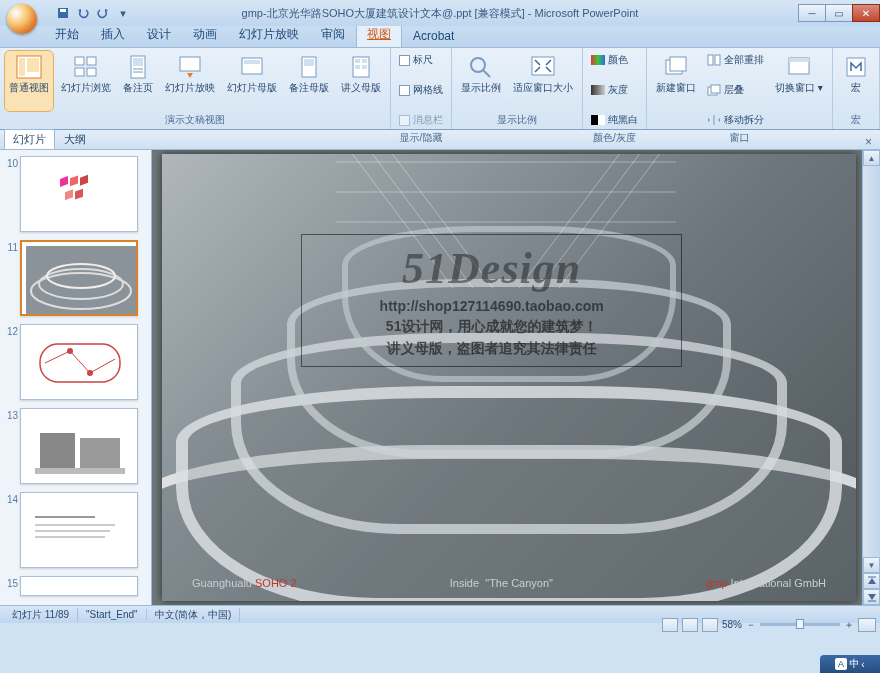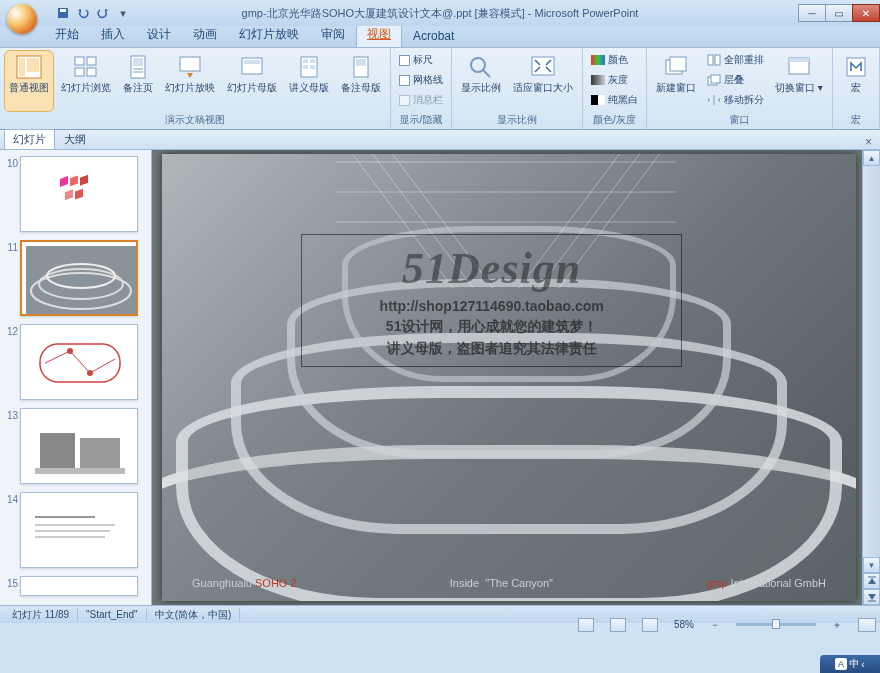--- a/index.html
+++ b/index.html
@@ -24,21 +24,21 @@
 
 .ribbon { height: 82px; background: linear-gradient(#e8f1fa, #d4e4f3); display: flex; border-bottom: 1px solid #7fa3c8; }
 .rgroup { display: flex; flex-direction: column; border-right: 1px solid #b3cce4; padding: 2px 4px 0; }
 .rgroup-body { display: flex; flex: 1; gap: 2px; }
 .rgroup-label { text-align: center; font-size: 10px; color: #4a6a90; padding: 1px 0 2px; }
 .rbtn { display: flex; flex-direction: column; align-items: center; justify-content: flex-start; padding: 2px 4px; min-width: 36px; cursor: pointer; border: 1px solid transparent; border-radius: 6px; }
 .rbtn.big { min-width: 42px; }
 .rbtn.active { background: #fbe2b5; border-color: #e0b060; }
 .rbtn-icon { width: 28px; height: 28px; margin-bottom: 1px; display: flex; align-items: center; justify-content: center; }
 .rbtn-label { font-size: 10px; color: #2b4a70; text-align: center; line-height: 1.1; }
-.rcol { display: flex; flex-direction: column; gap: 4px; padding: 2px 2px; }
+.rcol { display: flex; flex-direction: column; gap: 14px; padding: 2px 2px; }
 .rrow-item { display: flex; align-items: center; gap: 3px; font-size: 10px; color: #2b4a70; cursor: pointer; padding: 1px 2px; }
 .chk { width: 11px; height: 11px; border: 1px solid #7a9ac0; background: #fff; }
 .swatch { width: 14px; height: 10px; }
 
 
 .side-tabs { height: 20px; background: linear-gradient(#e4eef8, #cfe0f1); display: flex; align-items: flex-end; padding-left: 4px; border-bottom: 1px solid #9bb9d8; }
 .side-tab { padding: 2px 8px; font-size: 11px; color: #2b4a70; border: 1px solid transparent; border-bottom: none; cursor: pointer; }
 .side-tab.active { background: #fff; border-color: #9bb9d8; border-radius: 2px 2px 0 0; }
 .side-close { margin-left: auto; margin-right: 4px; color: #4a6a90; cursor: pointer; font-size: 12px; padding: 0 4px; }
 
@@ -61,21 +61,21 @@
 .slide-footer { position: absolute; left: 0; right: 0; bottom: 12px; display: flex; justify-content: space-between; padding: 0 30px; color: #c9cfd3; font-size: 11px; }
 .slide-footer .red { color: #c03828; }
 .vscroll { position: absolute; right: 0; top: 0; bottom: 0; width: 18px; background: linear-gradient(90deg,#d7e4f2,#c3d6ea); border-left: 1px solid #9bb9d8; }
 .vscroll-btn { height: 16px; background: linear-gradient(#eef4fa,#cadcee); border: 1px solid #9bb9d8; display:flex; align-items:center; justify-content:center; font-size:8px; color:#4a6a90; }
 .vscroll-track { position:absolute; top:16px; bottom:48px; left:2px; right:2px; }
 .vscroll-nav { position:absolute; bottom:0; left:0; right:0; }
 
 
 .statusbar { height: 18px; background: linear-gradient(#d7e6f5,#bfd6ef); display: flex; align-items: center; font-size: 10px; color: #2b4a70; padding: 0 4px; border-top: 1px solid #9bb9d8; }
 .status-seg { padding: 0 8px; border-right: 1px solid #a9c2dc; }
-.status-right { margin-left: auto; display: flex; align-items: center; gap: 16px; margin-top: 20px; }
+.status-right { margin-left: auto; display: flex; align-items: center; gap: 4px; margin-top: 20px; }
 .view-btn { width: 16px; height: 14px; border: 1px solid #8aa6c4; background: linear-gradient(#f0f6fc,#d2e2f2); }
 .zoom-slider { width: 80px; height: 3px; background: #9bb9d8; position: relative; }
 .zoom-thumb { position: absolute; width: 8px; height: 10px; background: #eef4fa; border: 1px solid #7a9ac0; top: -4px; left: 45%; }
 
 
 .taskbar-peek { position: absolute; right: 0; bottom: 0; height: 18px; width: 60px; background: linear-gradient(#3a6aa8,#274d7f); border-top-left-radius: 4px; display:flex; align-items:center; justify-content:center; gap:2px; color:#fff; font-size:10px; }
 
 svg { display: block; }
 </style>
 </head>
@@ -175,37 +175,37 @@
             <svg width="26" height="24">
               <rect x="3" y="3" width="20" height="16" fill="#fff" stroke="#7a9ac0"></rect>
               <rect x="5" y="5" width="16" height="4" fill="#cfe0f1"></rect>
             </svg>
           </div>
         <div class="rbtn-label">幻灯片母版</div>
       </div>
       <div class="rbtn">
         <div class="rbtn-icon">
             <svg width="26" height="24">
+              <rect x="6" y="2" width="14" height="20" fill="#fff" stroke="#7a9ac0"></rect>
+              <rect x="8" y="4" width="10" height="7" fill="#cfe0f1"></rect>
+            </svg>
+          </div>
+        <div class="rbtn-label">备注母版</div>
+      </div>
+      <div class="rbtn">
+        <div class="rbtn-icon">
+            <svg width="26" height="24">
               <rect x="5" y="2" width="16" height="20" fill="#fff" stroke="#7a9ac0"></rect>
               <rect x="7" y="4" width="5" height="4" fill="#cfe0f1"></rect>
               <rect x="14" y="4" width="5" height="4" fill="#cfe0f1"></rect>
               <rect x="7" y="10" width="5" height="4" fill="#cfe0f1"></rect>
               <rect x="14" y="10" width="5" height="4" fill="#cfe0f1"></rect>
             </svg>
           </div>
         <div class="rbtn-label">讲义母版</div>
-      </div>
-      <div class="rbtn">
-        <div class="rbtn-icon">
-            <svg width="26" height="24">
-              <rect x="6" y="2" width="14" height="20" fill="#fff" stroke="#7a9ac0"></rect>
-              <rect x="8" y="4" width="10" height="7" fill="#cfe0f1"></rect>
-            </svg>
-          </div>
-        <div class="rbtn-label">备注母版</div>
       </div>
     </div>
     <div class="rgroup-label">演示文稿视图</div>
   </div>
 
   <div class="rgroup">
     <div class="rgroup-body">
       <div class="rcol">
         <div class="rrow-item">
             <span class="chk"></span>

